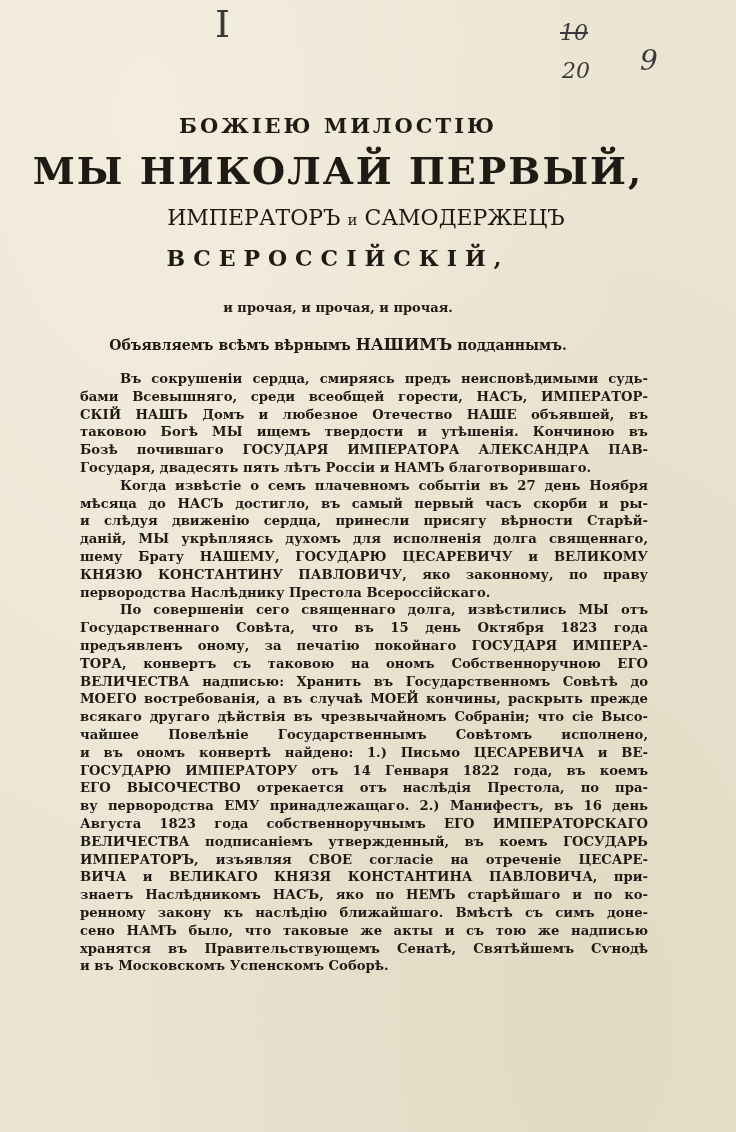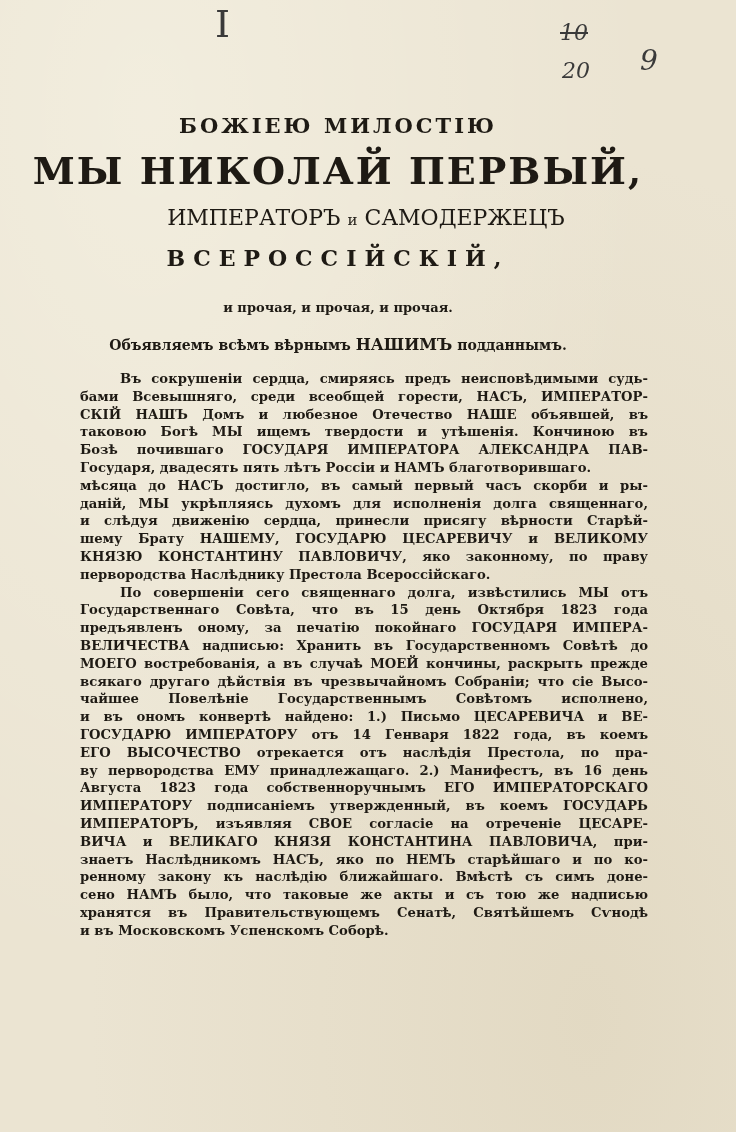--- a/index.html
+++ b/index.html
@@ -65,39 +65,41 @@
     <span>подданнымъ.</span>
   </div>
 
   <div class="body-text" id="body-text">
       <span class="line indent">Въ сокрушеніи сердца, смиряясь предъ неисповѣдимыми судь-</span>
       <span class="line">бами Всевышняго, среди всеобщей горести, НАСЪ, ИМПЕРАТОР-</span>
       <span class="line">СКІЙ НАШЪ Домъ и любезное Отечество НАШЕ объявшей, въ</span>
       <span class="line">таковою Богѣ МЫ ищемъ твердости и утѣшенія. Кончиною въ</span>
       <span class="line">Бозѣ почившаго ГОСУДАРЯ ИМПЕРАТОРА АЛЕКСАНДРА ПАВ-</span>
       <span class="line last">Государя, двадесять пять лѣтъ Россіи и НАМЪ благотворившаго.</span>
+      <span class="line indent">Когда извѣстіе о семъ плачевномъ событіи въ 27 день Ноября</span>
       <span class="line">мѣсяца до НАСЪ достигло, въ самый первый часъ скорби и ры-</span>
+      <span class="line">и слѣдуя движенію сердца, принесли присягу вѣрности Старѣй-</span>
       <span class="line">даній, МЫ укрѣпляясь духомъ для исполненія долга священнаго,</span>
-      <span class="line">и слѣдуя движенію сердца, принесли присягу вѣрности Старѣй-</span>
       <span class="line">шему Брату НАШЕМУ, ГОСУДАРЮ ЦЕСАРЕВИЧУ и ВЕЛИКОМУ</span>
       <span class="line">КНЯЗЮ КОНСТАНТИНУ ПАВЛОВИЧУ, яко законному, по праву</span>
       <span class="line last">первородства Наслѣднику Престола Всероссійскаго.</span>
       <span class="line indent">По совершеніи сего священнаго долга, извѣстились МЫ отъ</span>
       <span class="line">Государственнаго Совѣта, что въ 15 день Октября 1823 года</span>
       <span class="line">предъявленъ оному, за печатію покойнаго ГОСУДАРЯ ИМПЕРА-</span>
+      <span class="line">ТОРА, конвертъ съ таковою на ономъ Собственноручною ЕГО</span>
       <span class="line">ВЕЛИЧЕСТВА надписью: Хранить въ Государственномъ Совѣтѣ до</span>
       <span class="line">МОЕГО востребованія, а въ случаѣ МОЕЙ кончины, раскрыть прежде</span>
       <span class="line">всякаго другаго дѣйствія въ чрезвычайномъ Собраніи; что сіе Высо-</span>
       <span class="line">чайшее Повелѣніе Государственнымъ Совѣтомъ исполнено,</span>
       <span class="line">и въ ономъ конвертѣ найдено: 1.) Письмо ЦЕСАРЕВИЧА и ВЕ-</span>
       <span class="line">ГОСУДАРЮ ИМПЕРАТОРУ отъ 14 Генваря 1822 года, въ коемъ</span>
       <span class="line">ЕГО ВЫСОЧЕСТВО отрекается отъ наслѣдія Престола, по пра-</span>
       <span class="line">ву первородства ЕМУ принадлежащаго. 2.) Манифестъ, въ 16 день</span>
       <span class="line">Августа 1823 года собственноручнымъ ЕГО ИМПЕРАТОРСКАГО</span>
-      <span class="line">ИМПЕРАТОРУ подписаніемъ утвержденный, въ коемъ ГОСУДАРЬ</span>
+      <span class="line">ВЕЛИЧЕСТВА подписаніемъ утвержденный, въ коемъ ГОСУДАРЬ</span>
       <span class="line">ИМПЕРАТОРЪ, изъявляя СВОЕ согласіе на отреченіе ЦЕСАРЕ-</span>
       <span class="line">ВИЧА и ВЕЛИКАГО КНЯЗЯ КОНСТАНТИНА ПАВЛОВИЧА, при-</span>
       <span class="line">знаетъ Наслѣдникомъ НАСЪ, яко по НЕМЪ старѣйшаго и по ко-</span>
       <span class="line">ренному закону къ наслѣдію ближайшаго. Вмѣстѣ съ симъ доне-</span>
       <span class="line">сено НАМЪ было, что таковые же акты и съ тою же надписью</span>
       <span class="line">хранятся въ Правительствующемъ Сенатѣ, Святѣйшемъ Сѵнодѣ</span>
       <span class="line last">и въ Московскомъ Успенскомъ Соборѣ.</span>
     </div>
 </div>
 

